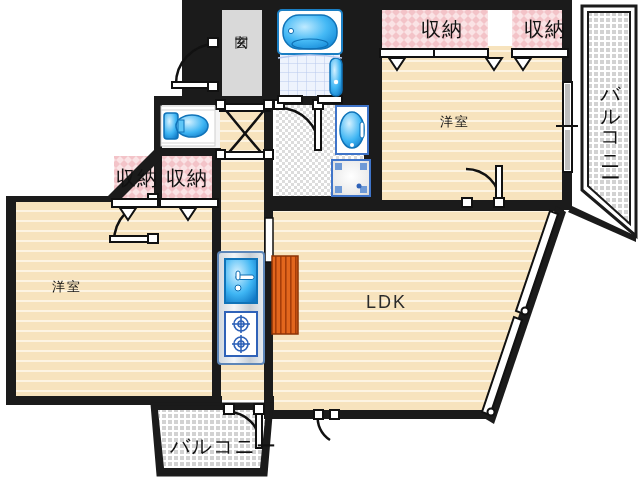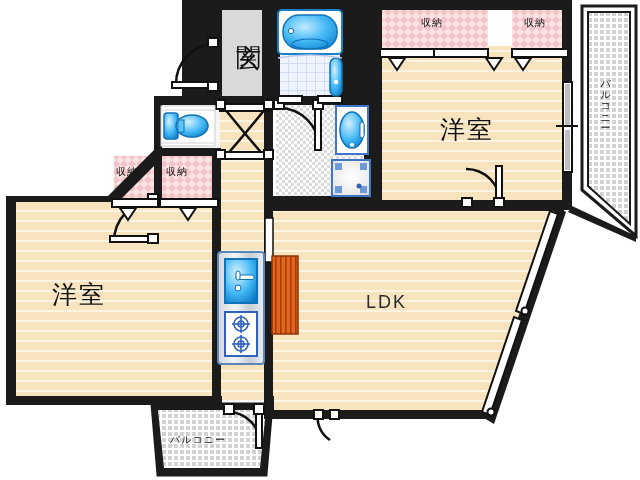--- a/index.html
+++ b/index.html
@@ -1,22 +1,22 @@
 <!DOCTYPE html>
 <html><head>
 <meta charset="utf-8">
 <title>Floor Plan</title>
 <style>
   html,body{margin:0;padding:0;background:#ffffff;}
   body{width:640px;height:480px;overflow:hidden;font-family:"DejaVu Sans","Liberation Sans",sans-serif;}
   #plan{position:relative;width:640px;height:480px;background:#ffffff;}
   .layer{position:absolute;left:0;top:0;width:640px;height:480px;}
   .lbl{position:absolute;white-space:nowrap;color:#111;pointer-events:none;}
-  .lbl-h{font-size:25px;letter-spacing:2px;}
-  .lbl-s{font-size:10px;letter-spacing:1px;}
+  .lbl-h{font-size:13px;letter-spacing:2px;}
+  .lbl-s{font-size:20px;letter-spacing:1px;}
   .lbl-ldk{font-size:18px;letter-spacing:2px;font-family:"Liberation Sans",sans-serif;color:#2b2b2b;}
   .vert{writing-mode:vertical-rl;text-orientation:upright;}
 </style>
 </head>
 <body>
 
 <div id="plan">
 
   <svg class="layer" viewBox="0 0 640 480" width="640" height="480" xmlns="http://www.w3.org/2000/svg">
     <defs>

